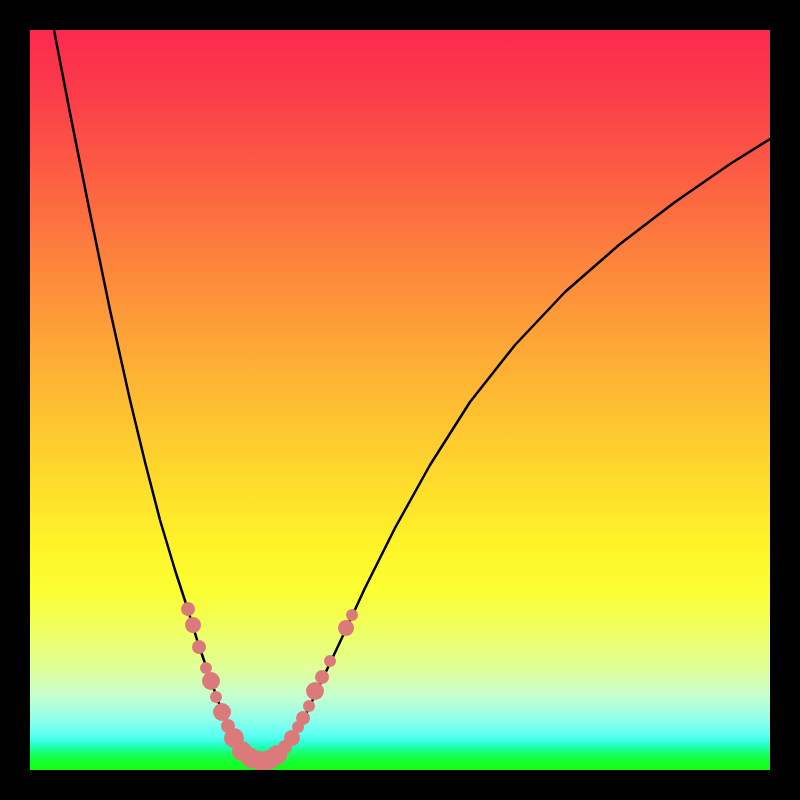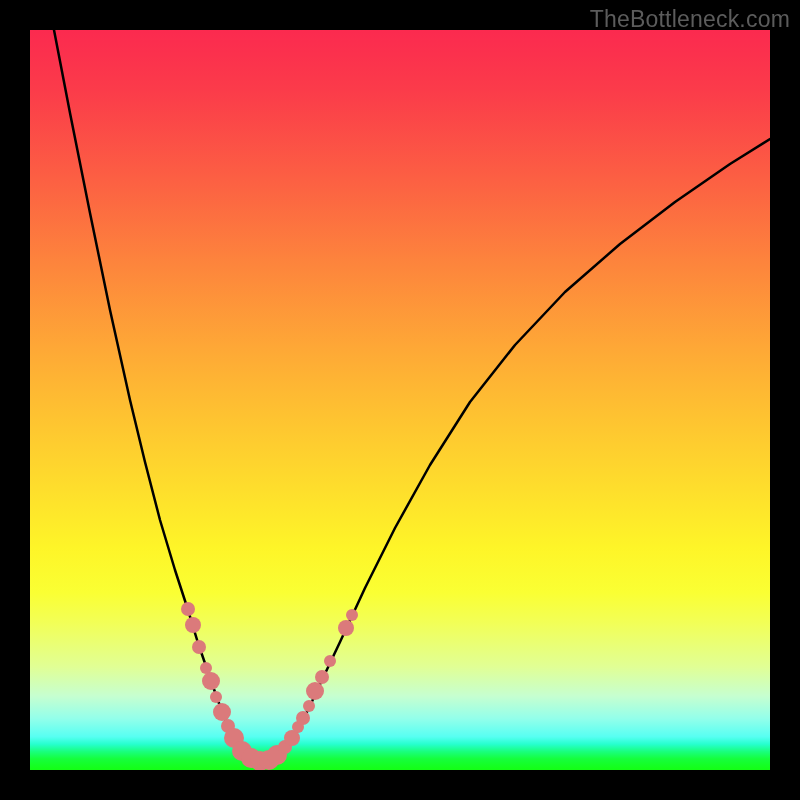--- a/index.html
+++ b/index.html
@@ -106,14 +106,13 @@
           <circle cx="273" cy="688" r="7" class="marker"></circle>
           <circle cx="279" cy="676" r="6" class="marker"></circle>
           <circle cx="285" cy="661" r="9" class="marker"></circle>
           <circle cx="292" cy="647" r="7" class="marker"></circle>
           <circle cx="300" cy="631" r="6" class="marker"></circle>
           <circle cx="316" cy="598" r="8" class="marker"></circle>
           <circle cx="322" cy="585" r="6" class="marker"></circle>
         </g>
     </svg>
   </div>
-  <div class="watermark">TheBottleneck.com</div>
 </div>
 
 </body></html>

